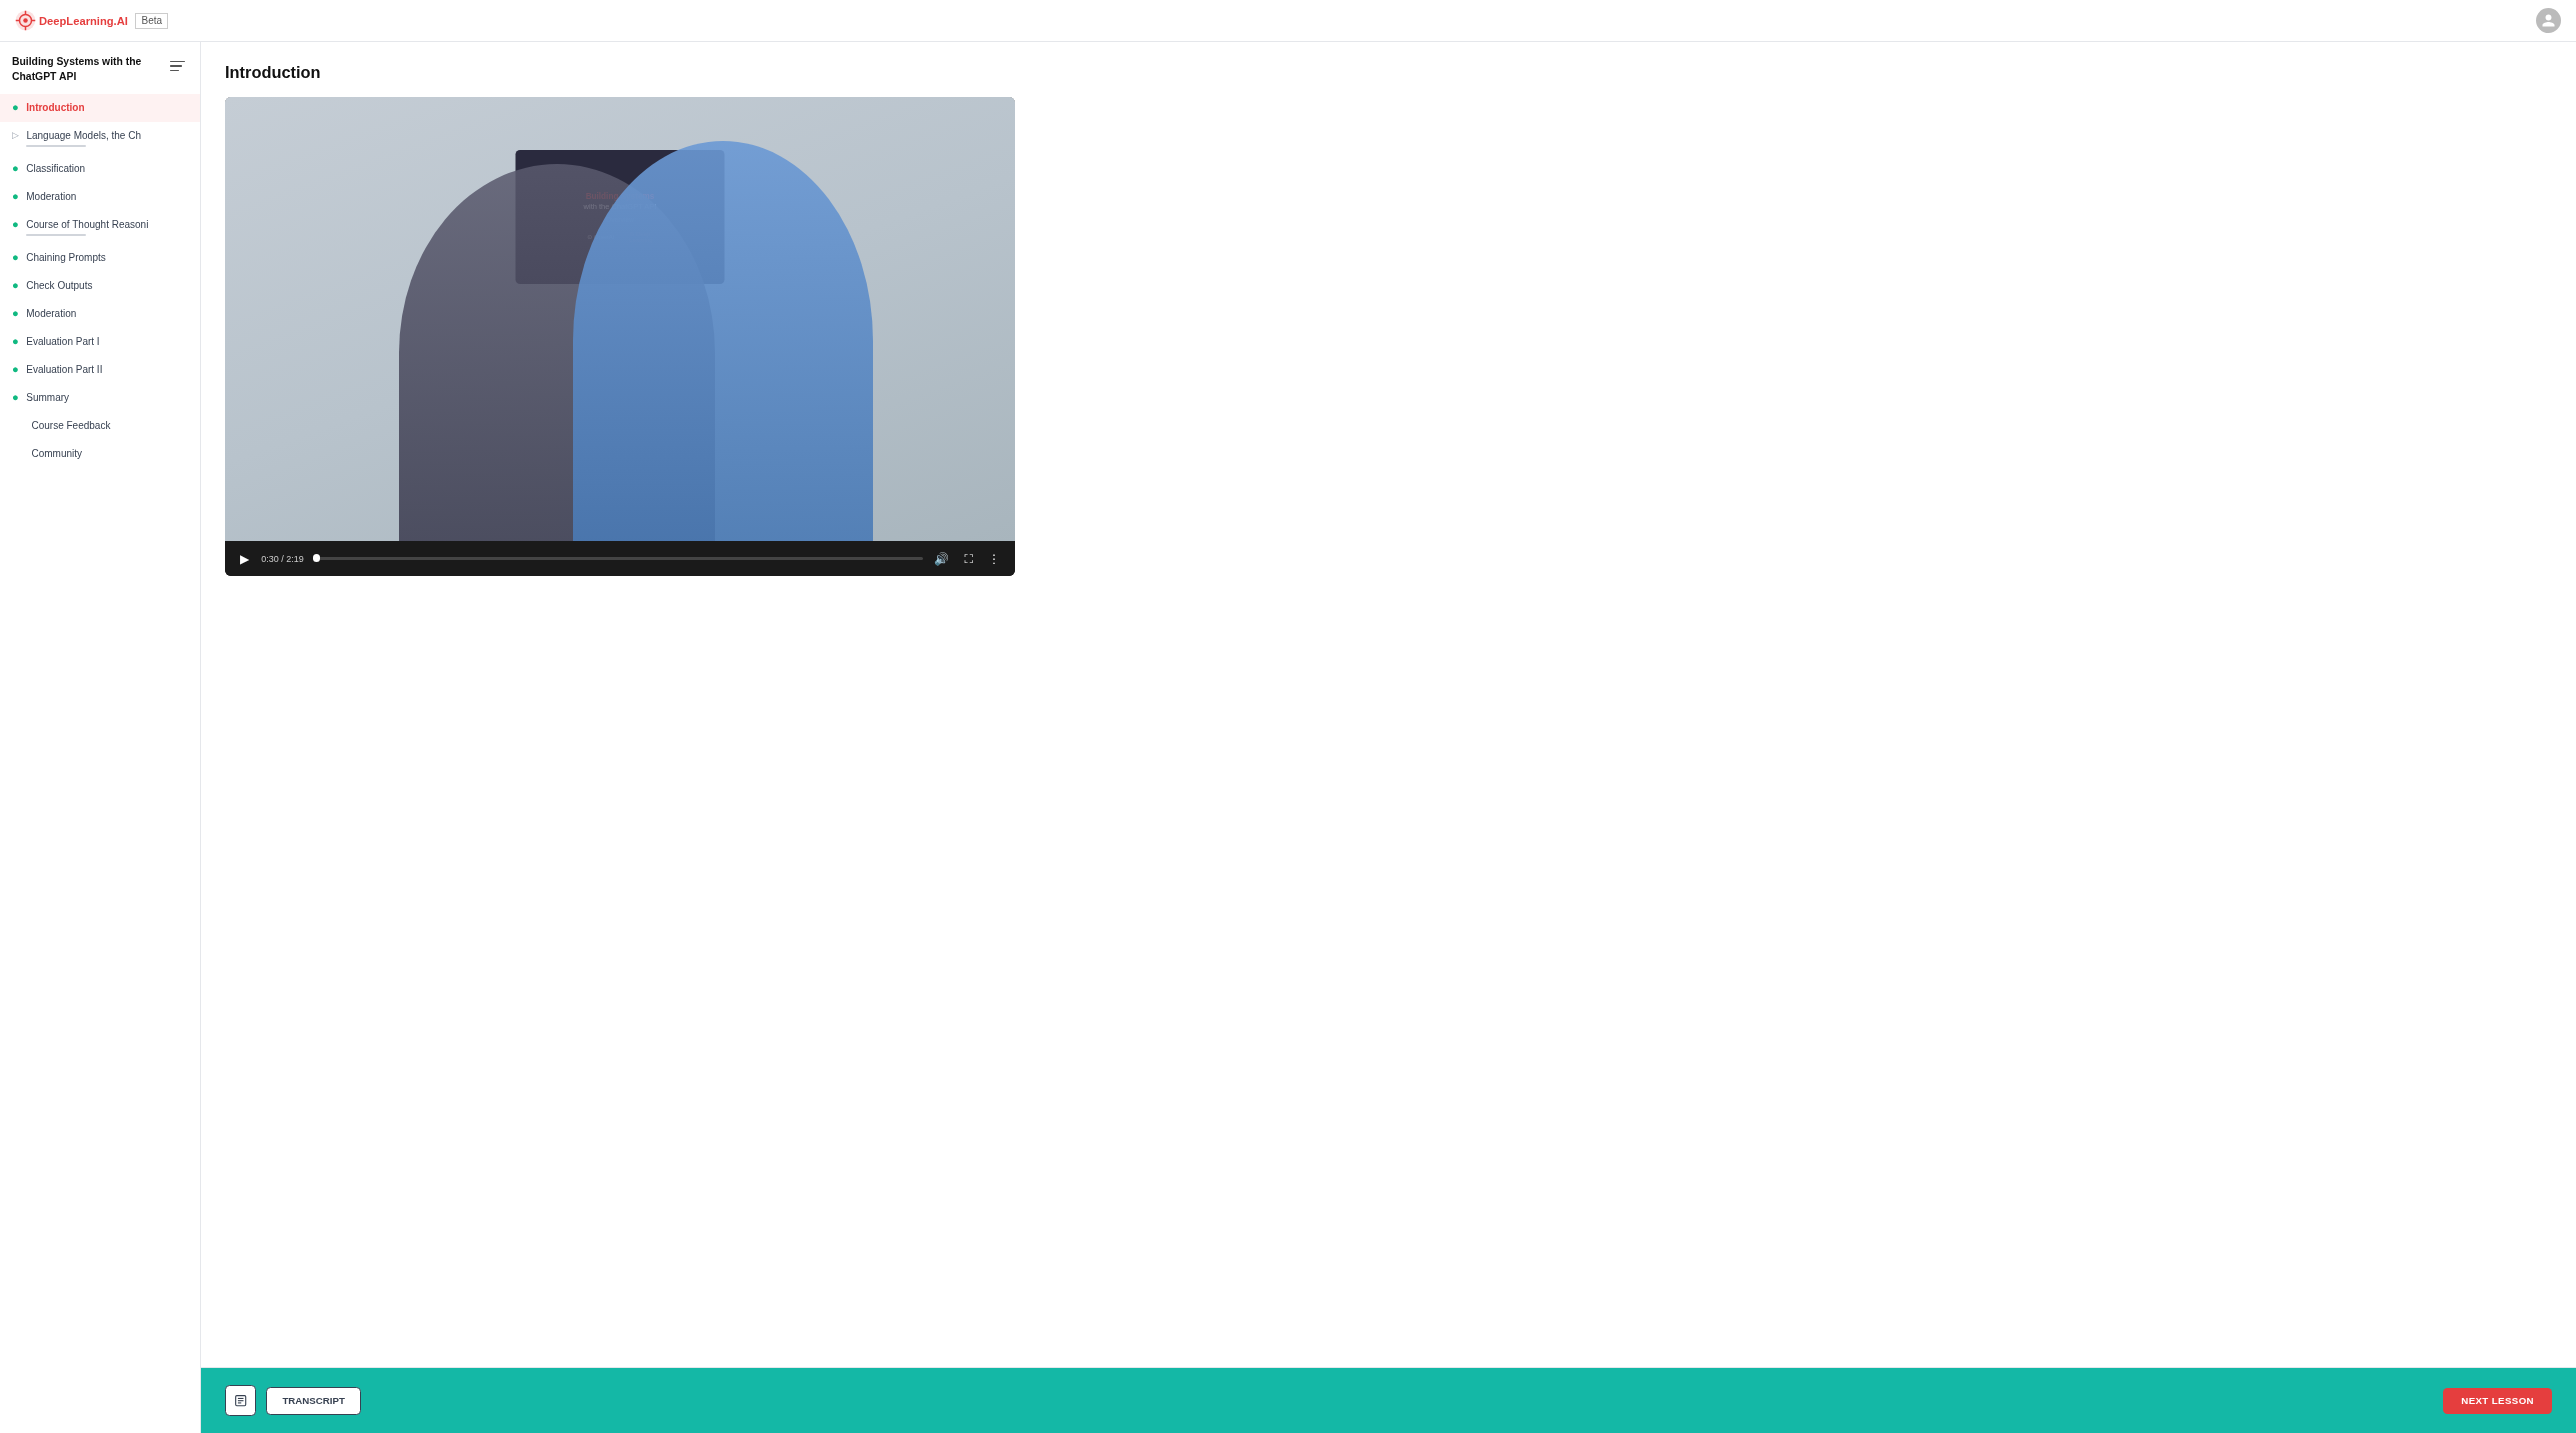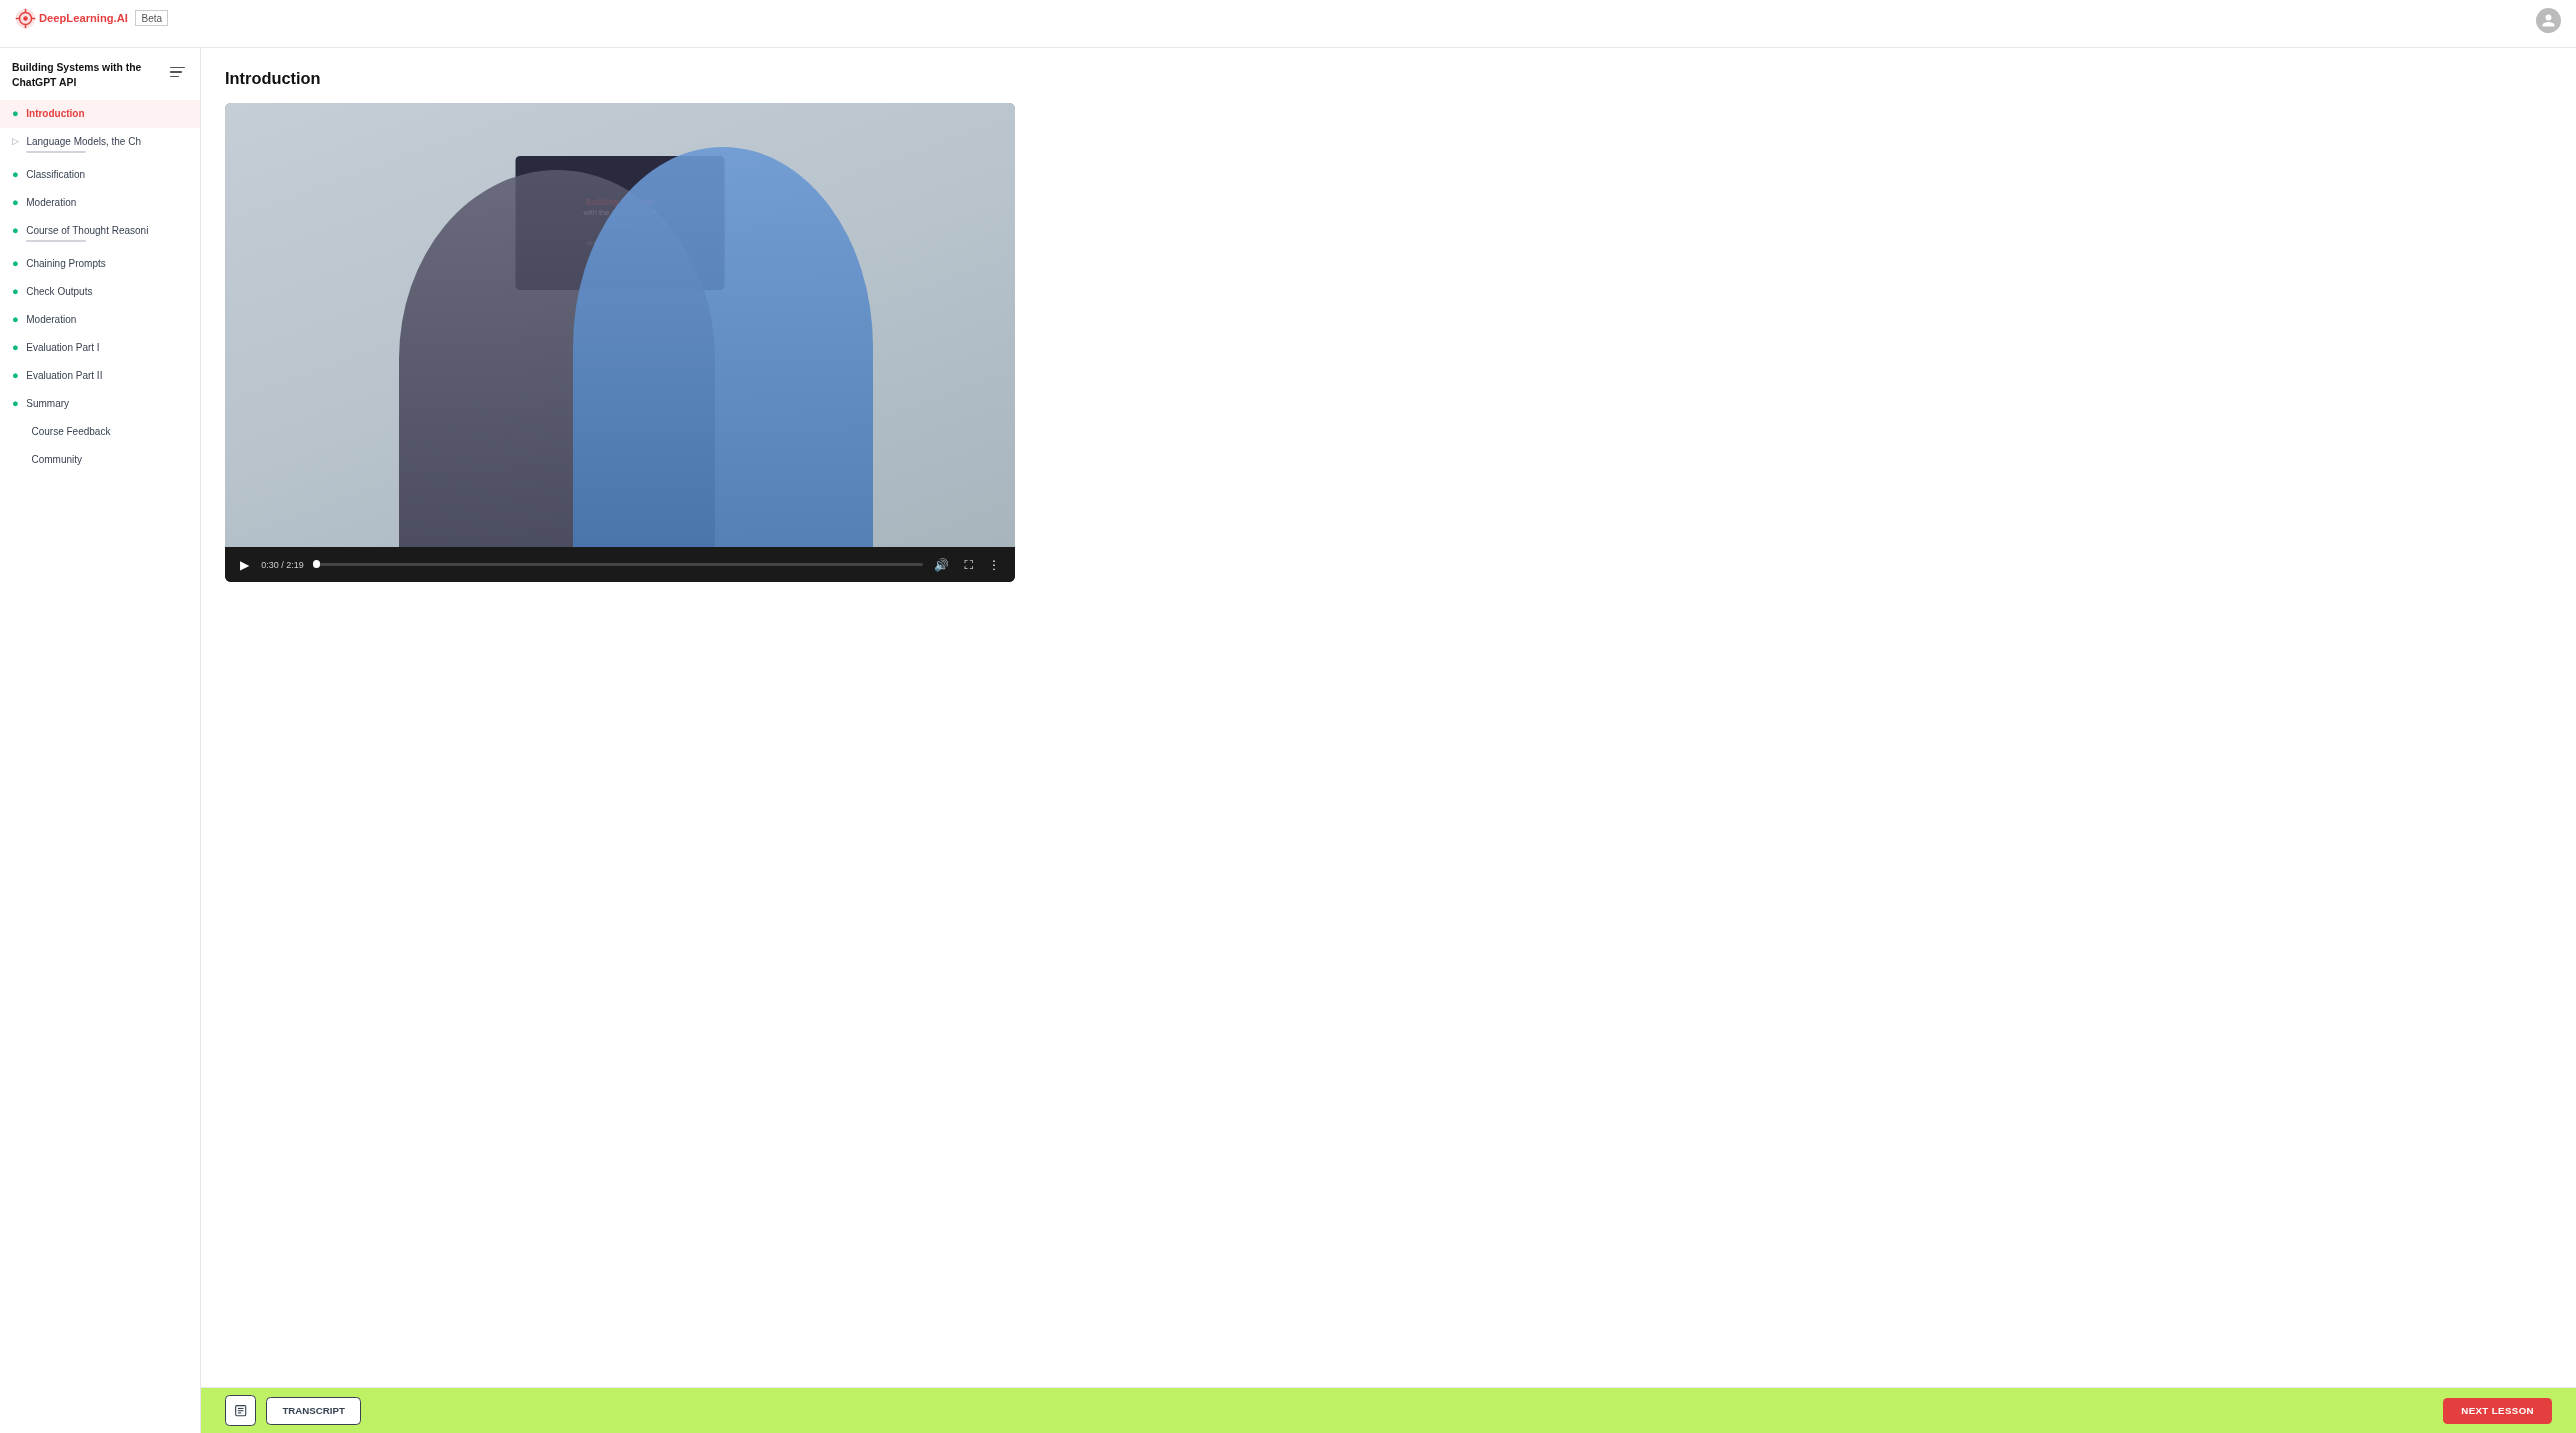--- a/index.html
+++ b/index.html
@@ -1,21 +1,21 @@
 <!DOCTYPE html>
 <html style="font-size:12px"><head>
   <meta charset="utf-8">
   <style>
     * { box-sizing: border-box; margin: 0; padding: 0; }
     body { font-family: -apple-system, BlinkMacSystemFont, 'Segoe UI', sans-serif; background: #fff; color: #333; }
 
     
     .header {
-      display: flex; align-items: flex-start; justify-content: space-between;
-      padding: 7.5px 15px; border-bottom: 0.7px solid #e5e7eb; height: 48px;
+      display: flex; align-items: center; justify-content: space-between;
+      padding: 7.5px 15px; border-bottom: 0.7px solid #e5e7eb; height: 42px;
       position: sticky; top: 0; background: #fff; z-index: 100;
     }
     .header-left { display: flex; align-items: center; gap: 7.5px; }
     .beta-badge {
       background: #fff; border: 0.7px solid #ccc; border-radius: 0;
       font-size: 10px; padding: 1.5px 5.2px; color: #555;
     }
     .user-avatar {
       width: 25px; height: 25px; border-radius: 50%; background: #bbb;
       display: flex; align-items: center; justify-content: center; color: #fff; font-size: 12px;
@@ -127,22 +127,22 @@
       position: absolute; top: -3px; left: 0%; width: 7.5px; height: 7.5px;
       background: #fff; border-radius: 50%;
     }
     .ctrl-btn { background: none; border: none; color: #fff; cursor: pointer; font-size: 12px; padding: 3px; }
     .time-display { color: #ccc; font-size: 9px; white-space: nowrap; }
 
     
     .bottom-toolbar {
       position: fixed; bottom: 0; right: 0;
       left: 201px;
-      background: #bef264; border-top: 0.7px solid #e5e7eb;
-      padding: 7px 24px;
+      background: #14b8a6; border-top: 0.7px solid #e5e7eb;
+      padding: 17px 24px;
       display: flex; align-items: center; gap: 10.4px;
     }
     .transcript-btn {
       border: 1.1px solid #374151; background: #fff; border-radius: 4.5px;
       padding: 7.5px 15px; font-size: 9.7px; font-weight: 600; cursor: pointer;
       color: #374151; display: flex; align-items: center; gap: 6px;
     }
     .notebook-btn {
       border: 1.1px solid #374151; background: #fff; border-radius: 4.5px;
       width: 31px; height: 31px; display: flex; align-items: center; justify-content: center;

